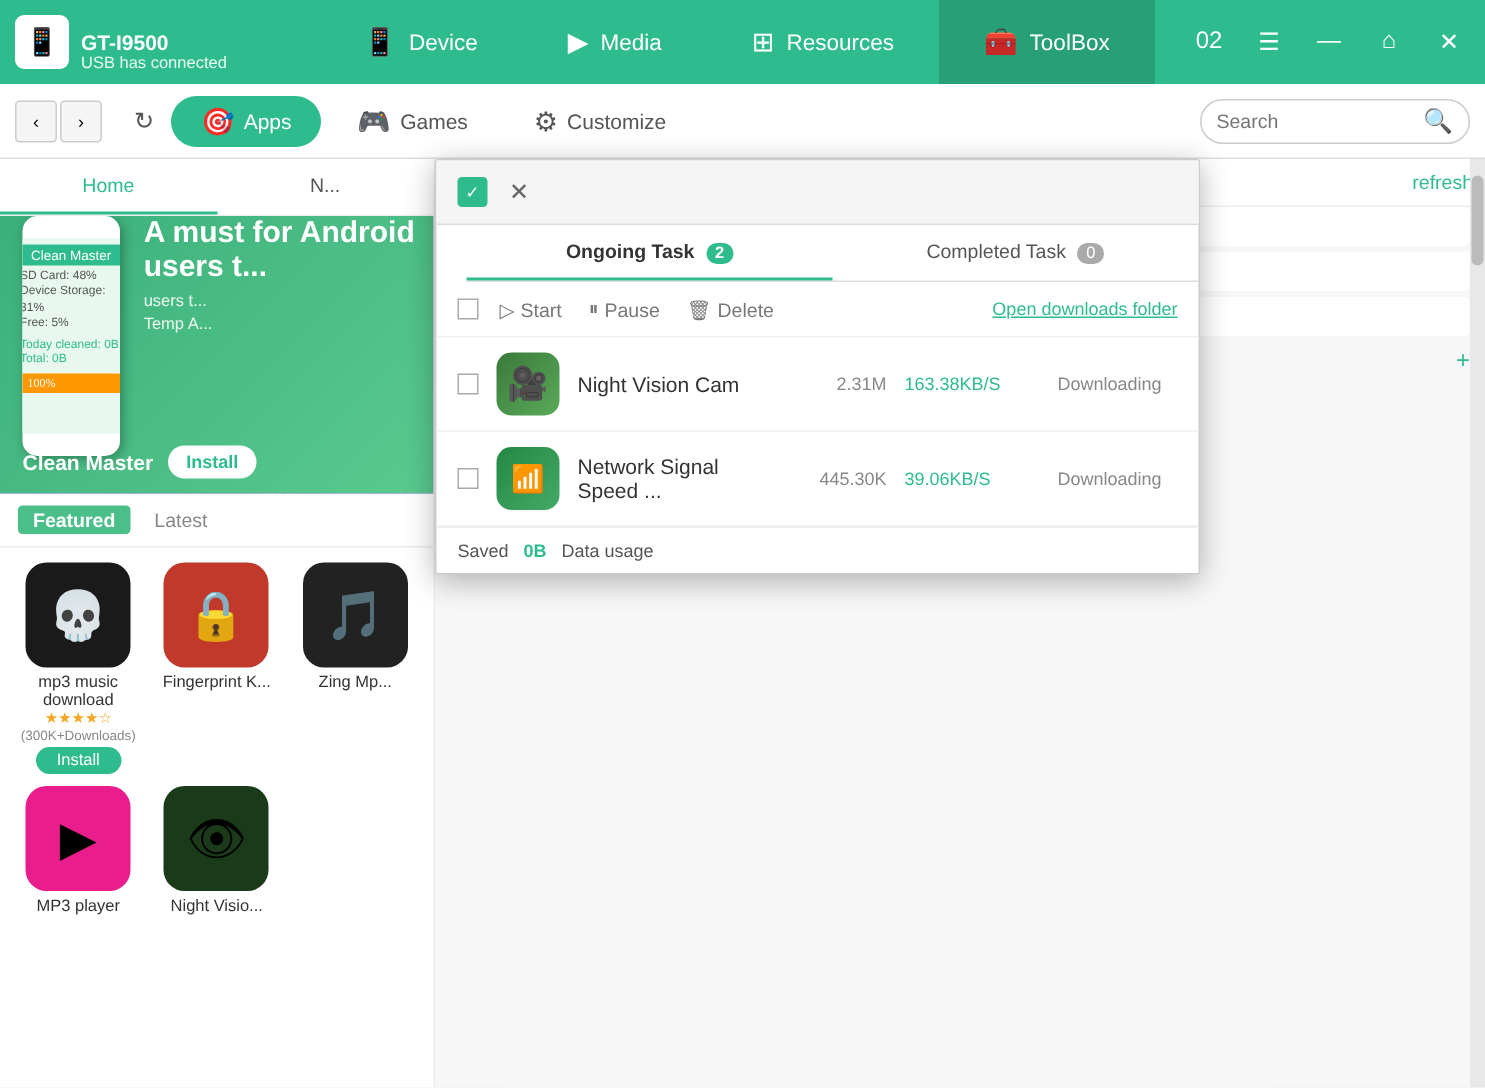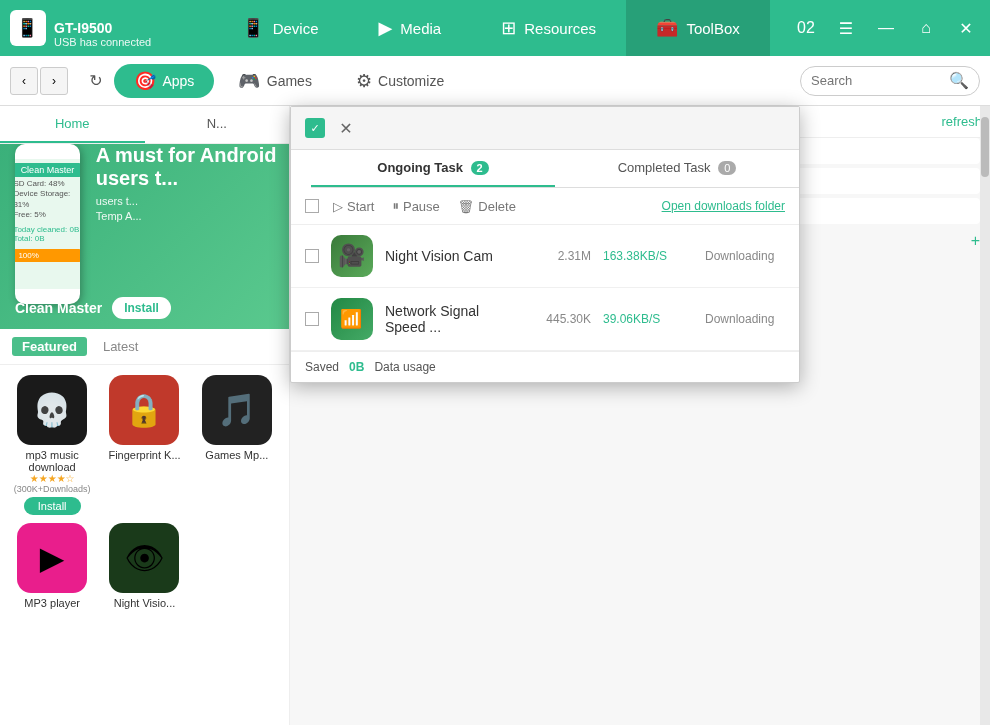--- a/index.html
+++ b/index.html
@@ -605,21 +605,21 @@
 
     <div class="hero-banner">
       <div class="hero-bg"></div>
       <div class="hero-phone">
         <div class="phone-screen">
           <div style="background:#2ebc8e;color:white;font-size:9px;padding:2px;border-radius:2px;text-align:center;margin-bottom:2px;">Clean Master</div>
           <div style="font-size:8px;color:#555;line-height:1.3;">
             SD Card: 48%<br>Device Storage: 31%<br>Free: 5%
           </div>
           <div style="margin-top:4px;font-size:8px;color:#2ebc8e;">Today cleaned: 0B Total: 0B</div>
-          <div style="margin-top:6px;background:#ff9800;color:white;font-size:8px;padding:2px 5px;border-radius:2px;display:inline-block;">100%</div>
+          <div style="margin-top:6px;background:#ff9800;color:white;font-size:8px;padding:2px 5px;border-radius:2px;display:inline-block;font-family:Liberation Serif, serif;">100%</div>
         </div>
       </div>
       <div class="hero-text">
         <div class="hero-title">A must for Android users t...</div>
         <div class="hero-desc">users t...<br>Temp A...</div>
       </div>
       <div class="hero-bottom">
         <span class="hero-app-name">Clean Master</span>
         <button class="install-btn">Install</button>
       </div>
@@ -648,21 +648,21 @@
         <div class="app-icon-box" style="background:#c0392b;">
           <span>🔒</span>
         </div>
         <div class="app-name">Fingerprint K...</div>
       </div>
 
       <div class="app-item">
         <div class="app-icon-box" style="background:#222;">
           <span>🎵</span>
         </div>
-        <div class="app-name">Games Mp...</div>
+        <div class="app-name">Zing Mp...</div>
       </div>
 
       <div class="app-item">
         <div class="app-icon-box" style="background:#e91e8c;">
           <span>▶</span>
         </div>
         <div class="app-name">MP3 player</div>
       </div>
 
       <div class="app-item">

